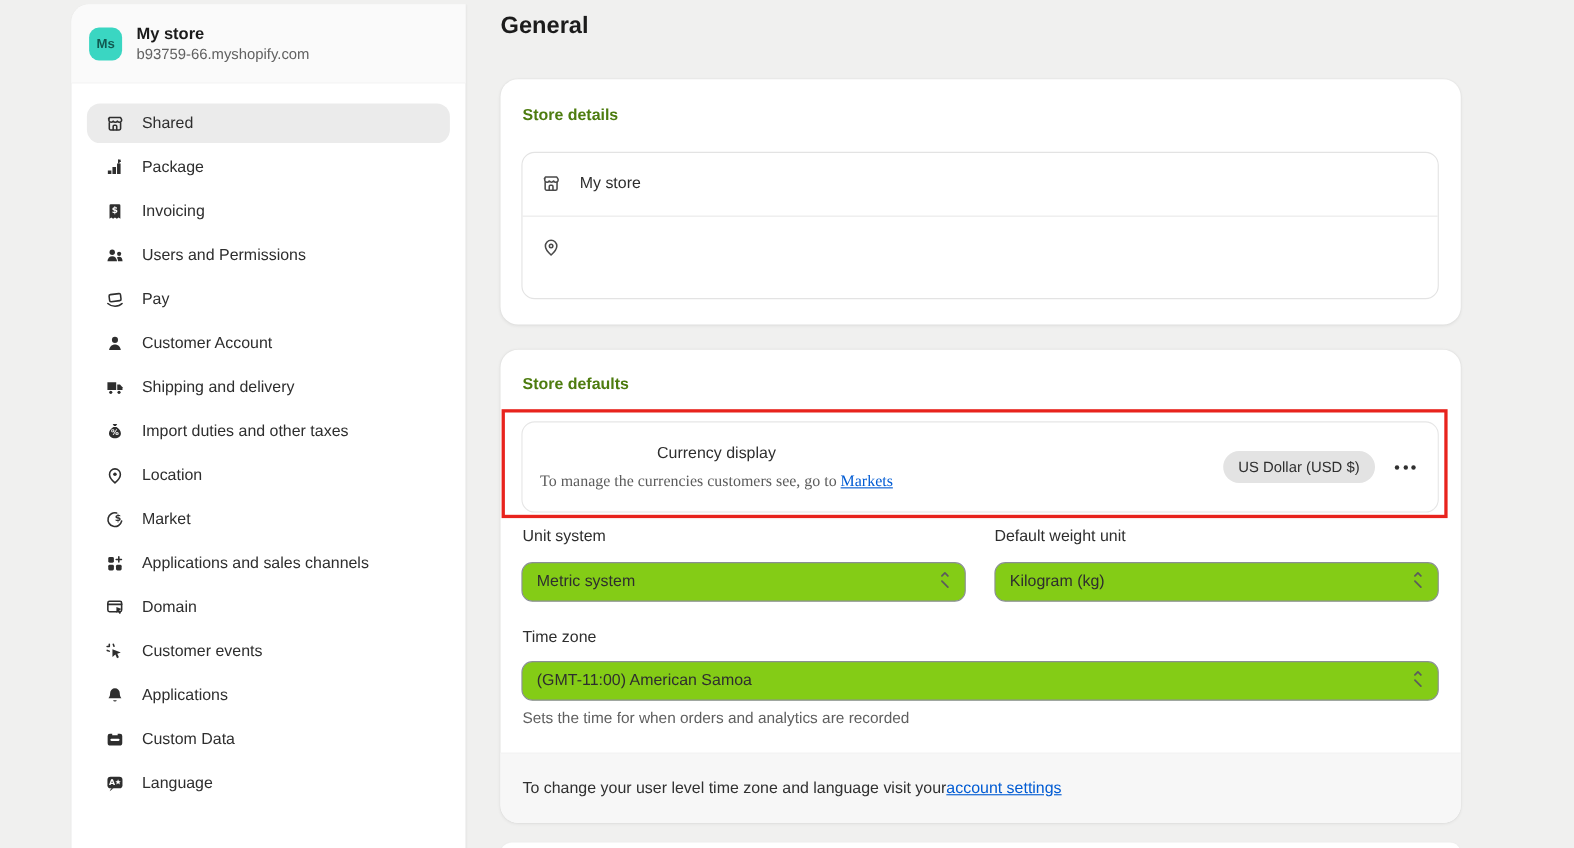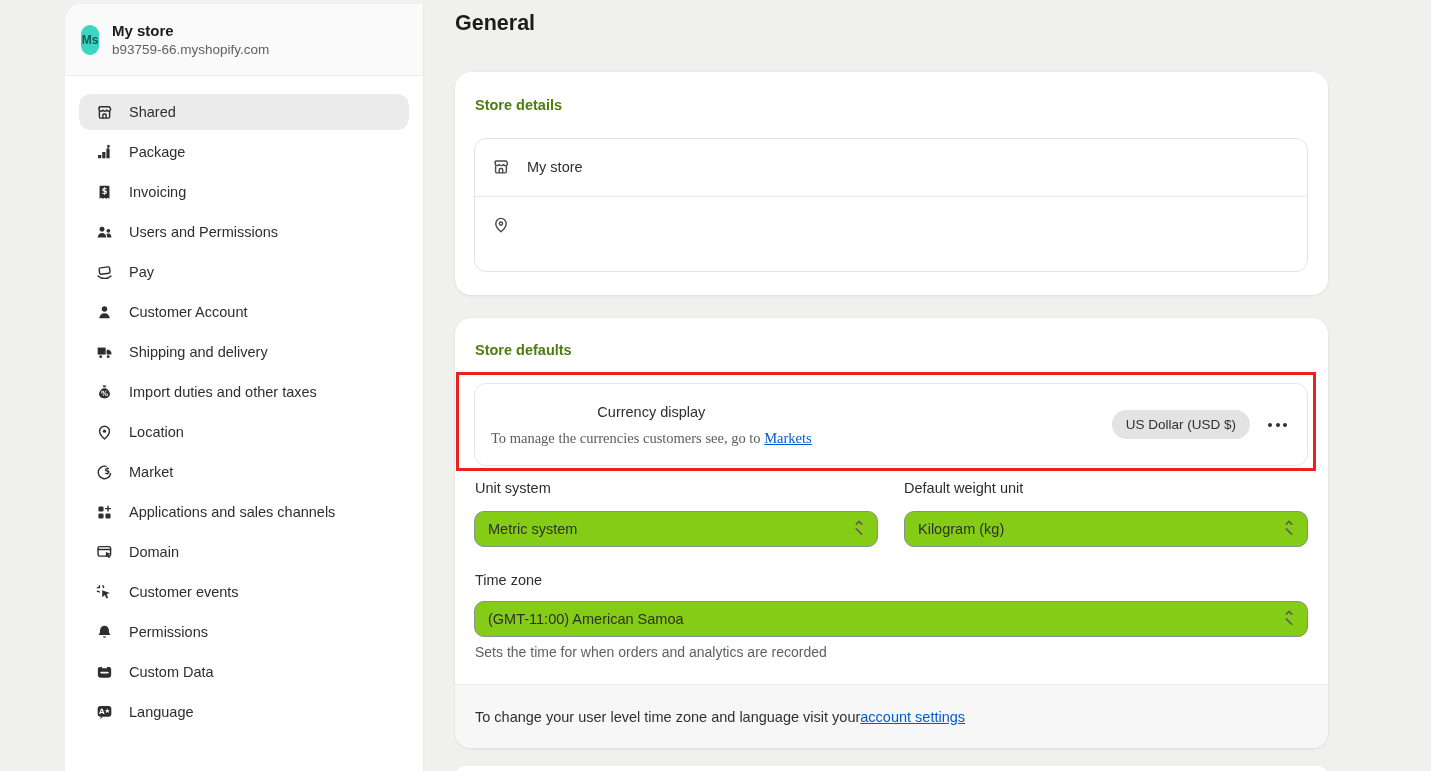--- a/index.html
+++ b/index.html
@@ -19,21 +19,21 @@
     border-right:1px solid #e9e9e9;
     box-shadow:0 1px 2px rgba(0,0,0,.04);
   }
   .sidebar-header {
     height:72px; display:flex; align-items:center; gap:13px;
     padding:0 16px; background:#fafafa;
     border-top-left-radius:16px;
     border-bottom:1px solid #ececec;
   }
   .avatar {
-    width:18px; height:30px; border-radius:9px; flex:0 0 auto;
+    width:30px; height:30px; border-radius:9px; flex:0 0 auto;
     display:flex; align-items:center; justify-content:center;
     font-size:12px; font-weight:600; color:rgba(0,40,36,.72);
   }
   .store-meta { display:flex; flex-direction:column; gap:3px; }
   .store-name { font-size:15px; font-weight:700; color:#1a1a1a; }
   .store-domain { font-size:13.5px; color:#616161; }
 
   .nav { padding:18px 14px 6px 14px; }
   .nav-item {
     height:36px; margin-bottom:4px; border-radius:12px;
@@ -259,21 +259,21 @@
         </span>
         <span class="nav-label">Customer events</span>
       </div>
       <div class="nav-item">
         <span class="nav-icon">
           <svg viewBox="0 0 20 20">
             <path fill="#2e2e2e" d="M10 2.8a4.6 4.6 0 0 0-4.6 4.6c0 3.2-1 4.3-1.6 5.1h12.4c-.6-.8-1.6-1.9-1.6-5.1A4.6 4.6 0 0 0 10 2.8z"></path>
             <path fill="#2e2e2e" d="M8.2 14.2a1.9 1.9 0 0 0 3.6 0z"></path>
           </svg>
         </span>
-        <span class="nav-label">Permissions</span>
+        <span class="nav-label">Applications</span>
       </div>
       <div class="nav-item">
         <span class="nav-icon">
           <svg viewBox="0 0 20 20">
             <path fill="#2e2e2e" d="M5.2 4.2h2.2v1.4h5.2V4.2h2.2a2.2 2.2 0 0 1 2.2 2.2v6.6a2.6 2.6 0 0 1-2.6 2.6H5.6A2.6 2.6 0 0 1 3 13V6.4a2.2 2.2 0 0 1 2.2-2.2z"></path>
             <rect x="5.6" y="9.1" width="8.8" height="2" rx="1" fill="#fff"></rect>
           </svg>
         </span>
         <span class="nav-label">Custom Data</span>
       </div>

